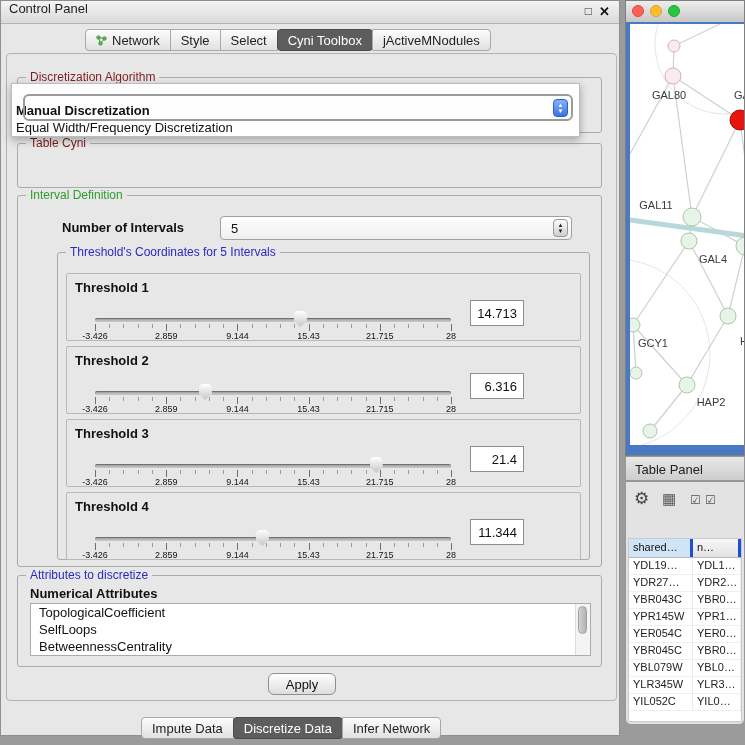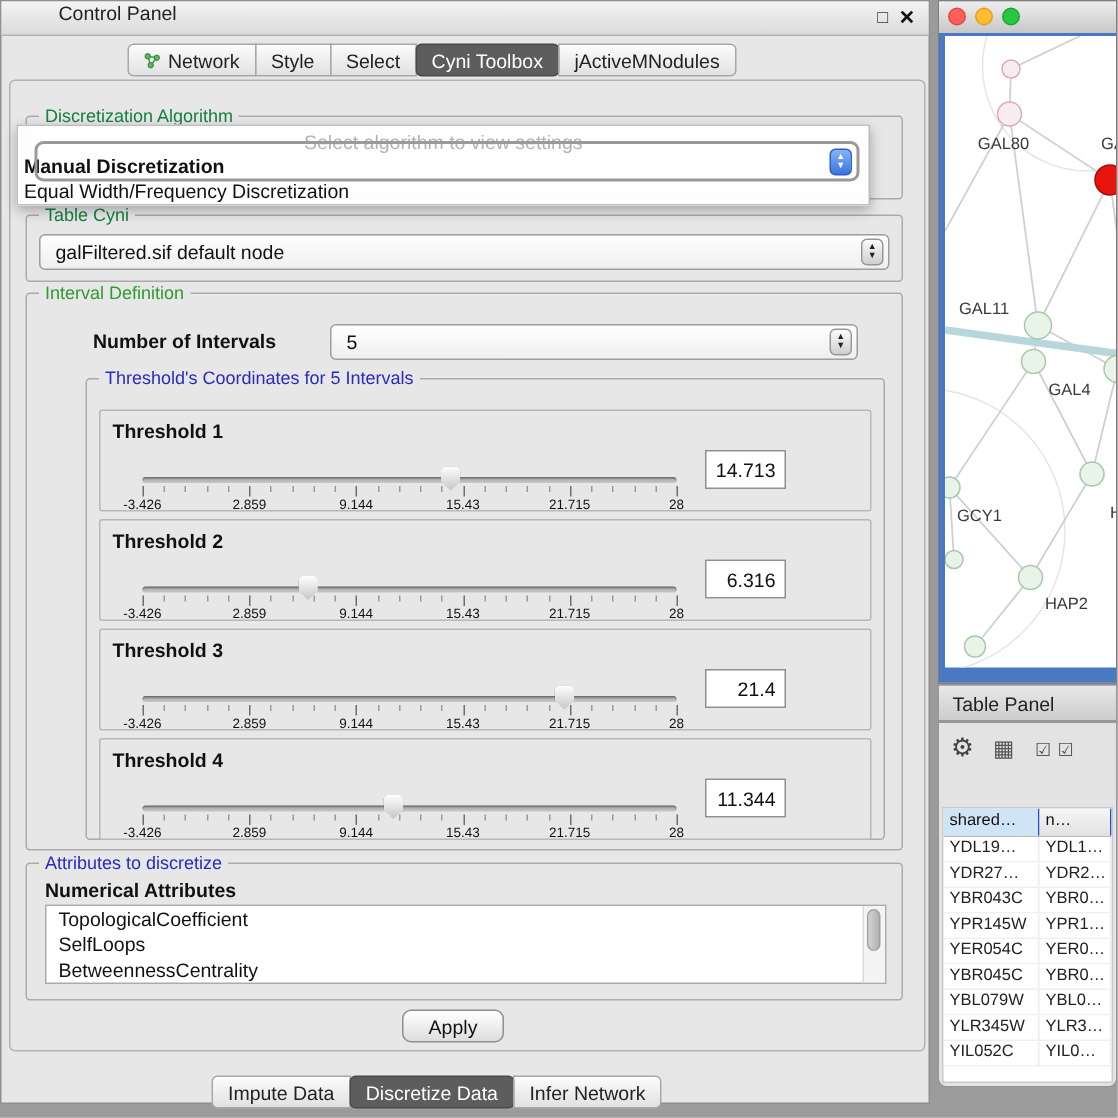--- a/index.html
+++ b/index.html
@@ -2,38 +2,38 @@
 <html><head>
 <meta charset="utf-8">
 <style>
   html,body{margin:0;padding:0;}
   body{background:#9b9b9b;font-family:"Liberation Sans",sans-serif;}
   #screen{position:relative;width:745px;height:745px;overflow:hidden;background:#9b9b9b;}
 
   
   .cp-window{position:absolute;left:0;top:0;width:620px;height:736px;background:#e7e7e7;border:1px solid #8f8f8f;box-sizing:border-box;}
   .cp-titlebar{position:absolute;left:0;top:0;right:0;height:22px;background:linear-gradient(#f4f4f4,#dadada);border-bottom:1px solid #b3b3b3;}
-  .cp-title{position:absolute;left:8px;top:0;font-size:13px;color:#222;margin-left:30px;}
+  .cp-title{position:absolute;left:8px;top:0;font-size:13px;color:#222;}
   .cp-float{position:absolute;right:27px;top:3px;font-size:12px;color:#333;}
   .cp-close{position:absolute;right:9px;top:3px;font-size:13px;font-weight:bold;color:#111;}
 
   .tabbar{position:absolute;display:flex;height:22px;}
   #top-tabs{left:84px;top:28px;}
   #bottom-tabs{left:140px;top:703px;margin-top:13px;}
   .tab{display:flex;align-items:center;gap:5px;padding:0 10px;font-size:13px;color:#222;
        background:linear-gradient(#fcfcfc,#e1e1e1);border:1px solid #a8a8a8;margin-left:-1px;white-space:nowrap;cursor:default;}
   .tab:first-child{border-radius:4px 0 0 4px;margin-left:0;}
   .tab:last-child{border-radius:0 4px 4px 0;}
   .tab.selected{background:#5d5d5d;color:#fff;border-color:#4a4a4a;border-radius:4px;}
   .tab-icon{display:inline-flex;width:11px;height:11px;}
 
   .main-panel{position:absolute;left:5px;top:52px;width:609px;height:646px;border:1px solid #b3b3b3;border-radius:4px;}
 
   .group{position:absolute;border:1px solid #ababab;border-radius:3px;box-sizing:border-box;}
-  .group-title{position:absolute;top:-8px;left:8px;background:#e7e7e7;padding:0 4px;font-size:12px;color:#15803d;white-space:nowrap;}
+  .group-title{position:absolute;top:-8px;left:8px;background:#e7e7e7;padding:0 4px;font-size:12px;color:#7f1d1d;white-space:nowrap;}
   .group-title.green{color:#2e9b2e;}
   .group-title.blue{color:#2a2ac0;}
 
   .combo{position:absolute;background:linear-gradient(#ffffff,#efefef);border:1px solid #9f9f9f;border-radius:4px;box-sizing:border-box;font-size:13px;color:#111;}
   .combo-value{position:absolute;left:10px;top:50%;transform:translateY(-50%);white-space:nowrap;}
   .stepper{position:absolute;right:3px;top:50%;transform:translateY(-50%);width:15px;height:18px;border-radius:4px;
            background:linear-gradient(#fbfbfb,#cfcfcf);border:1px solid #979797;display:flex;flex-direction:column;
            align-items:center;justify-content:center;box-sizing:border-box;}
   .stepper span{font-size:6px;line-height:6px;color:#222;}
   .stepper.blue{background:linear-gradient(#84b2fa,#3b74e3);border-color:#2d5fc4;}
@@ -100,21 +100,21 @@
   .tp-header{position:absolute;left:625px;top:456px;width:120px;height:25px;background:linear-gradient(#e8e8e8,#cdcdcd);
              border:1px solid #979797;box-sizing:border-box;}
   .tp-title{position:absolute;left:9px;top:5px;font-size:13px;color:#222;}
   .tp-window{position:absolute;left:625px;top:481px;width:120px;height:244px;background:#e3e3e3;border:1px solid #979797;
              box-sizing:border-box;border-radius:0 0 6px 6px;overflow:hidden;}
   .tp-gear{position:absolute;left:8px;top:6px;font-size:17px;color:#444;}
   .tp-cols{position:absolute;left:36px;top:8px;font-size:15px;color:#555;}
   .tp-check{position:absolute;top:11px;font-size:12px;color:#555;}
   .tp-table{position:absolute;left:2px;top:56px;right:2px;bottom:2px;background:#fff;overflow:hidden;border:1px solid #c9c9c9;}
   .tp-headrow{display:flex;height:18px;border-bottom:1px solid #b9b9b9;}
-  .tp-hcell{font-size:11px;padding:2px 4px;box-sizing:border-box;border-right:1px solid #1d4ed8;
+  .tp-hcell{font-size:11px;padding:2px 4px;box-sizing:border-box;border-right:3px solid #1d4ed8;
             background:linear-gradient(#f6f6f6,#e2e2e2);color:#111;white-space:nowrap;overflow:hidden;}
   .tp-hcell.selected{background:#cfe4f7;}
   .tp-row{display:flex;height:16px;border-bottom:1px solid #efefef;background:#fff;}
   .tp-cell{font-size:11px;padding:1px 4px;box-sizing:border-box;border-right:1px solid #ececec;
            white-space:nowrap;overflow:hidden;color:#222;}
   .c0{width:64px;flex:none;}
   .c1{flex:1;}
 </style>
 </head>
 <body>
@@ -154,41 +154,33 @@
         </div>
       </div>
 
     <div class="main-panel"></div>
 
     <div id="alg-group" class="group">
       <div class="group-title">Discretization Algorithm</div>
     </div>
 
     <div class="popup-menu">
-      <div class="popup-header">Select algorithm to view settings</div>
     <div class="menu-item bold" style="top: 19px;">Manual Discretization</div>
         <div class="menu-item" style="top: 36px;">Equal Width/Frequency Discretization</div>
       </div>
 
     <div class="combo-ghost">
       <div class="stepper blue">
           <span>▲</span>
           <span>▼</span>
         </div>
     </div>
 
     <div id="tabledata-group" class="group">
       <div class="group-title">Table Cyni</div>
-      <div id="tabledata-combo" class="combo">
-        <div class="combo-value">galFiltered.sif default node</div>
-        <div class="stepper">
-            <span>▲</span>
-            <span>▼</span>
-          </div>
-      </div>
     </div>
 
     <div id="interval-group" class="group">
       <div class="group-title green">Interval Definition</div>
       <div class="ni-label">Number of Intervals</div>
       <div id="ni-combo" class="combo">
         <div class="combo-value">5</div>
         <div class="stepper">
             <span>▲</span>
             <span>▼</span>

